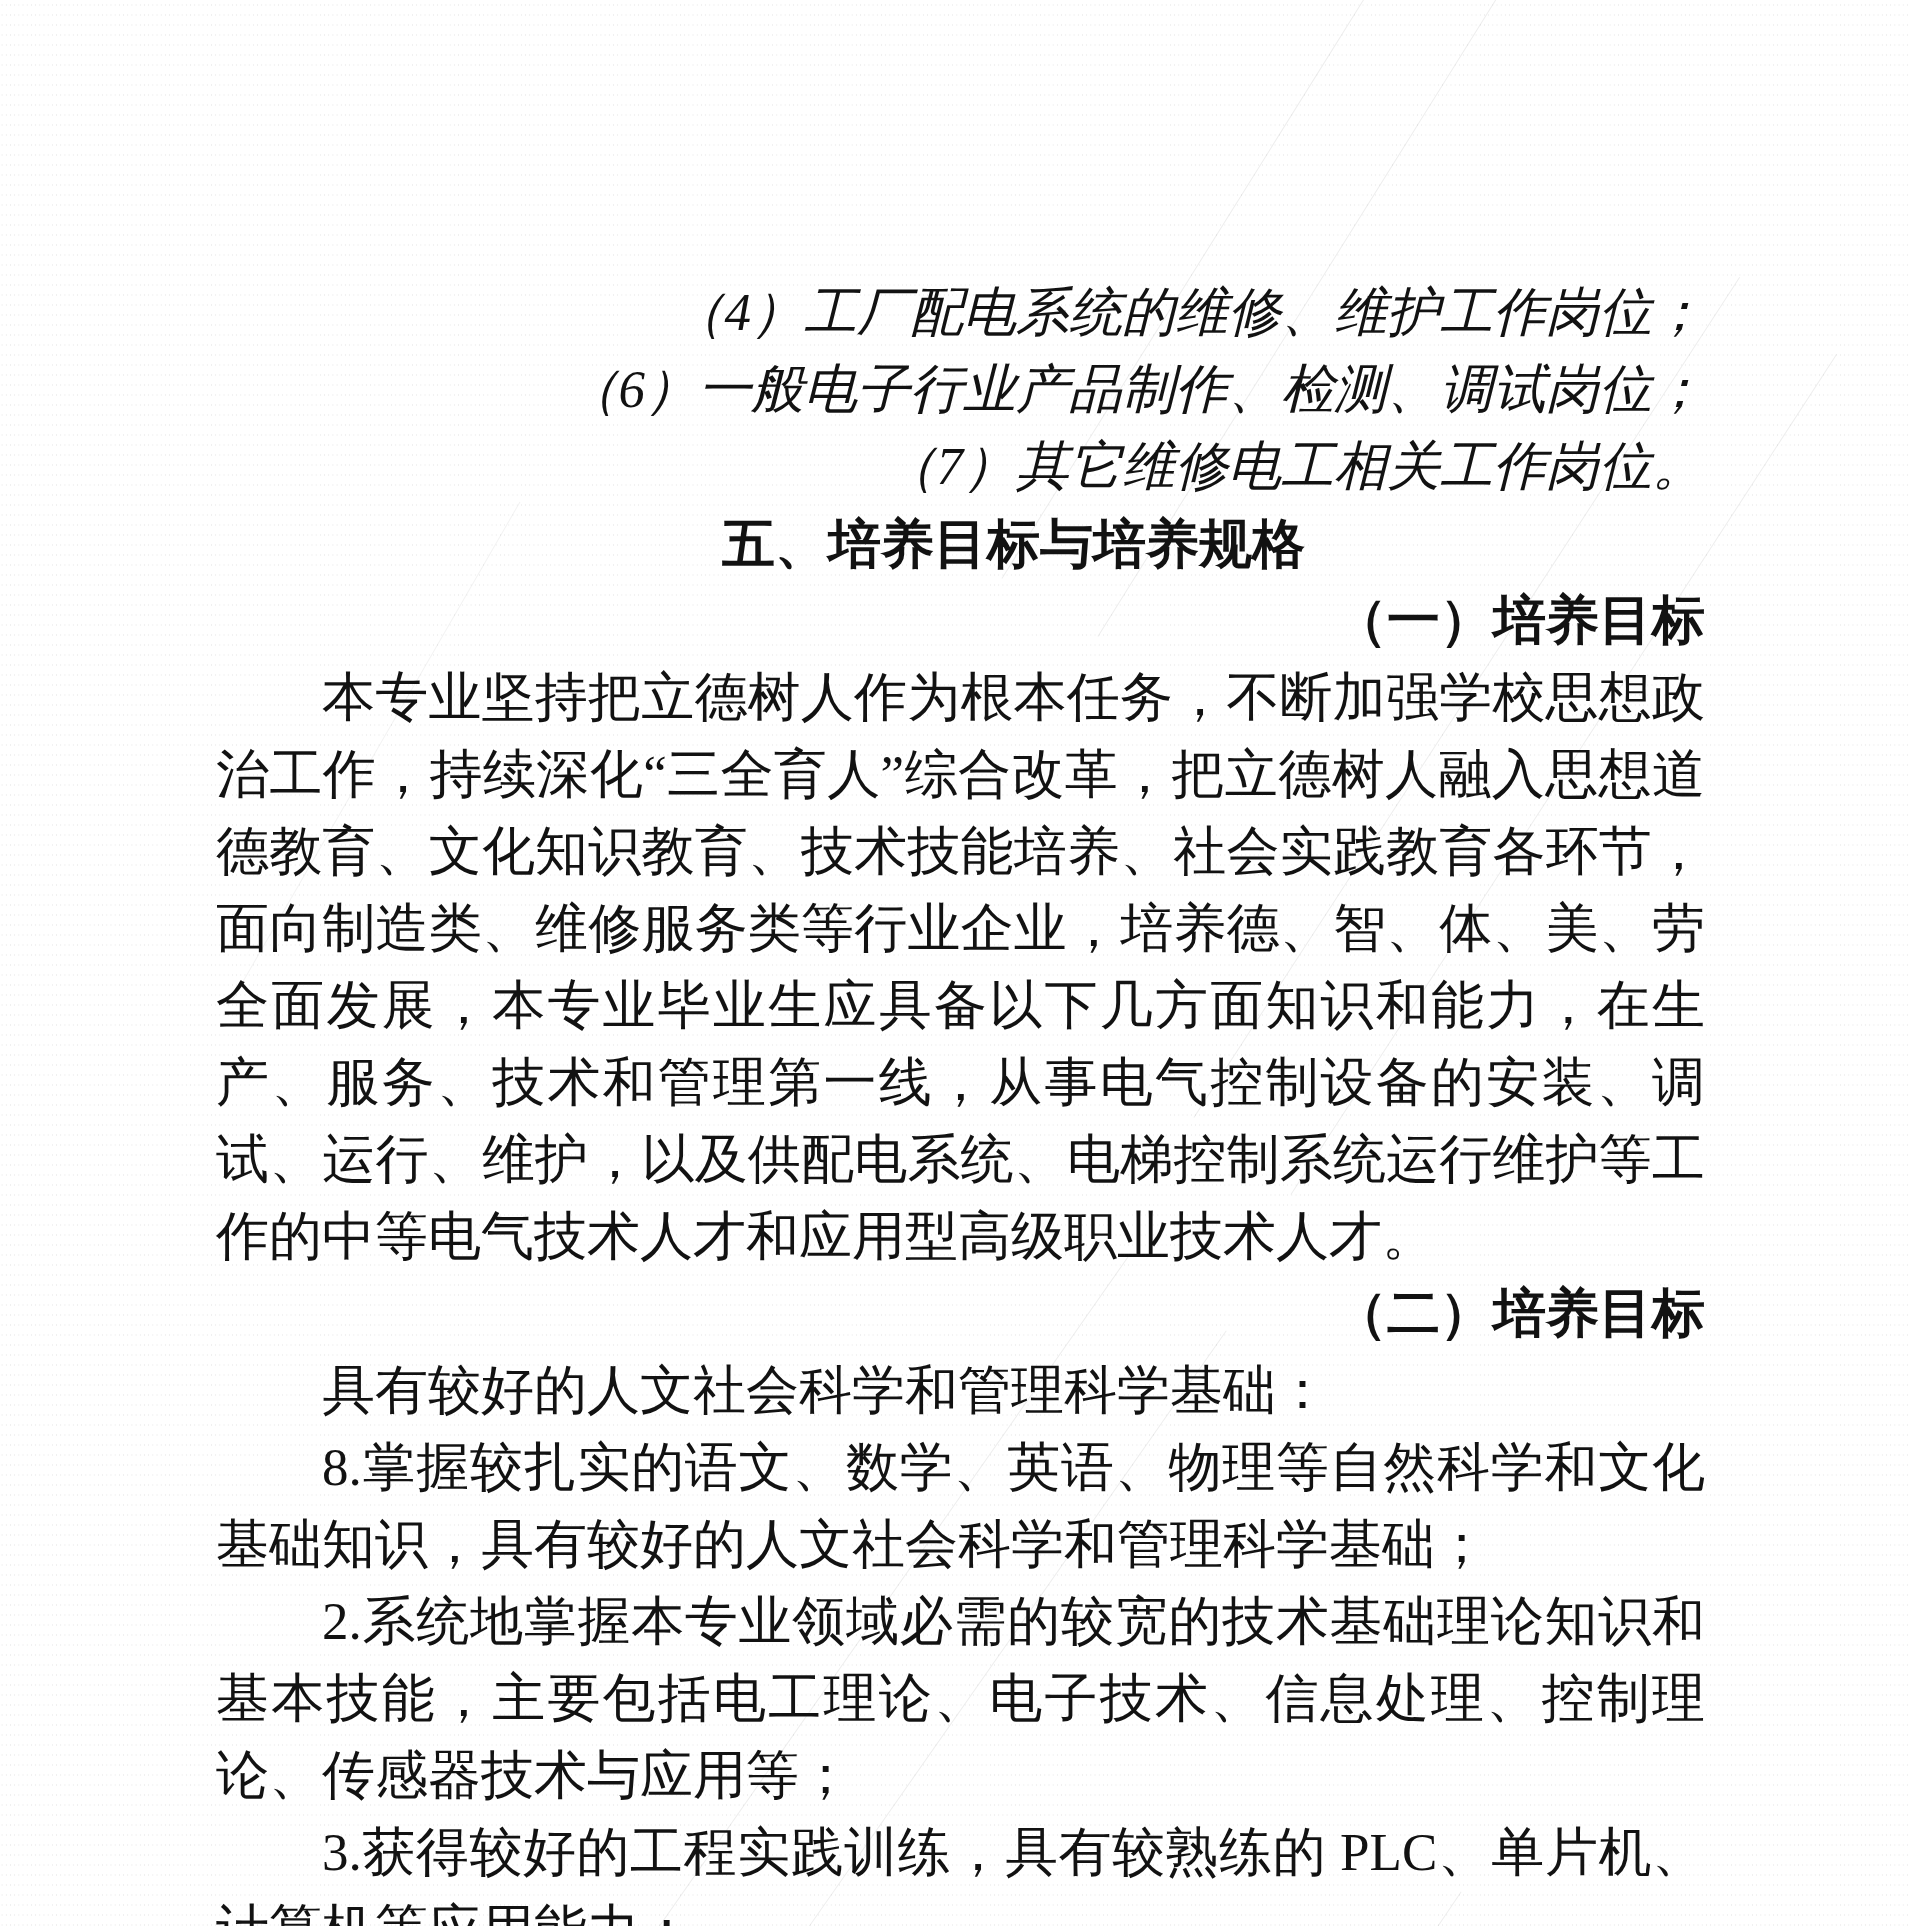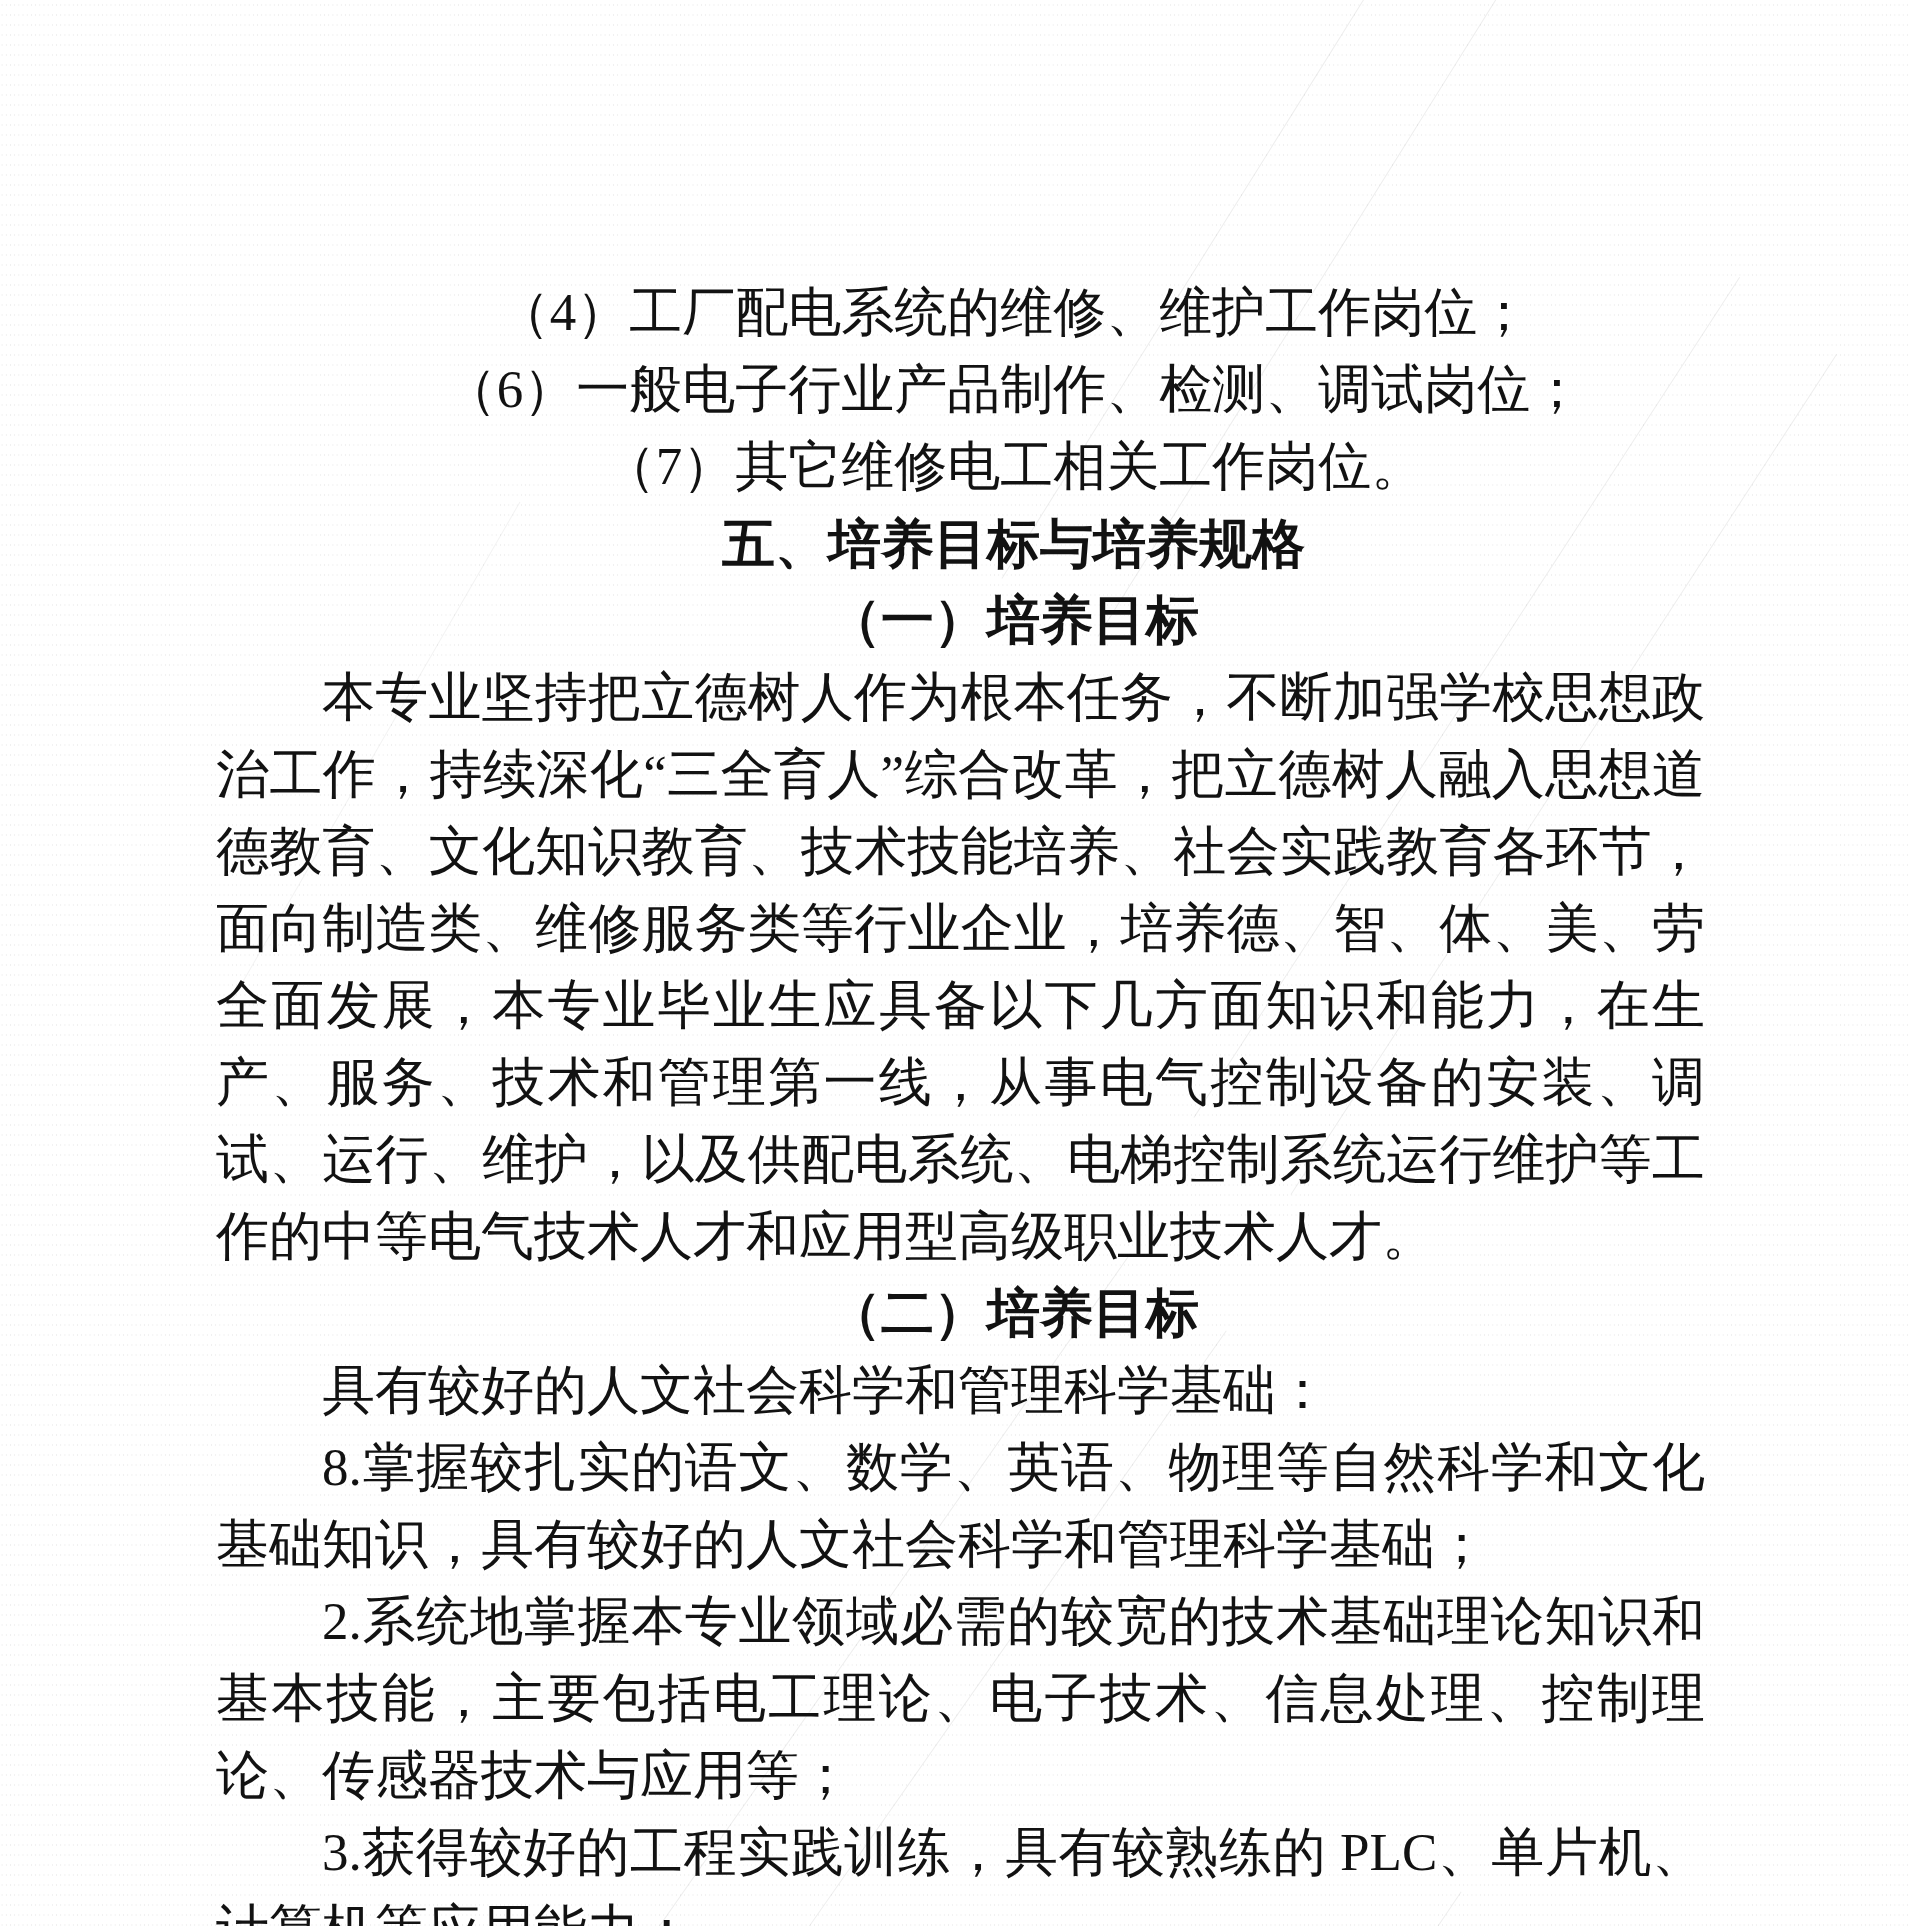--- a/index.html
+++ b/index.html
@@ -56,24 +56,25 @@
     padding: 0;
     text-indent: 2em;
   }
   .doc p.h1 {
     font-family: "DejaVu Sans", "Liberation Sans", sans-serif;
     font-weight: bold;
     text-align: center;
   }
   .doc p.h2 {
     font-weight: bold;
-    text-align: center;
+    text-align: right;
   }
   .doc p.item {
-    text-align: center;
+    text-align: right;
+    font-style: italic;
   }
 </style>
 </head>
 <body>
 
 <div class="page">
 
   <div class="scan-dots"></div>
   <div class="streak s1"></div>
   <div class="streak s2"></div>

